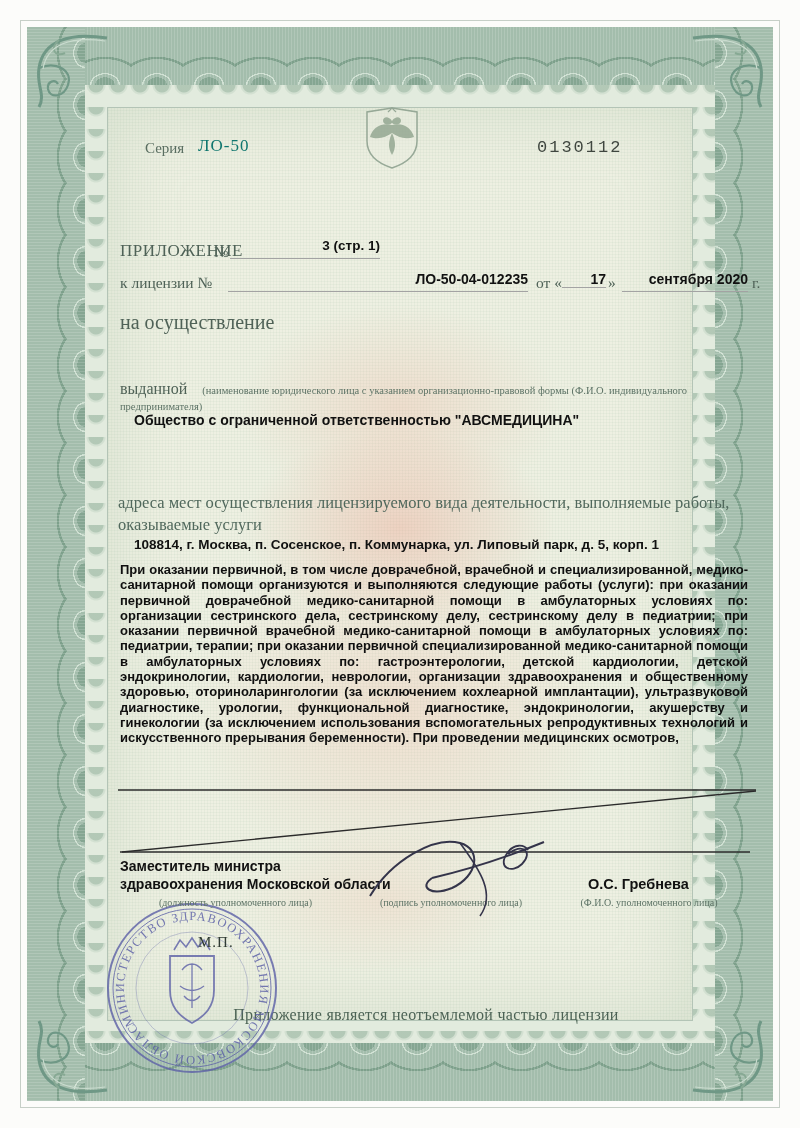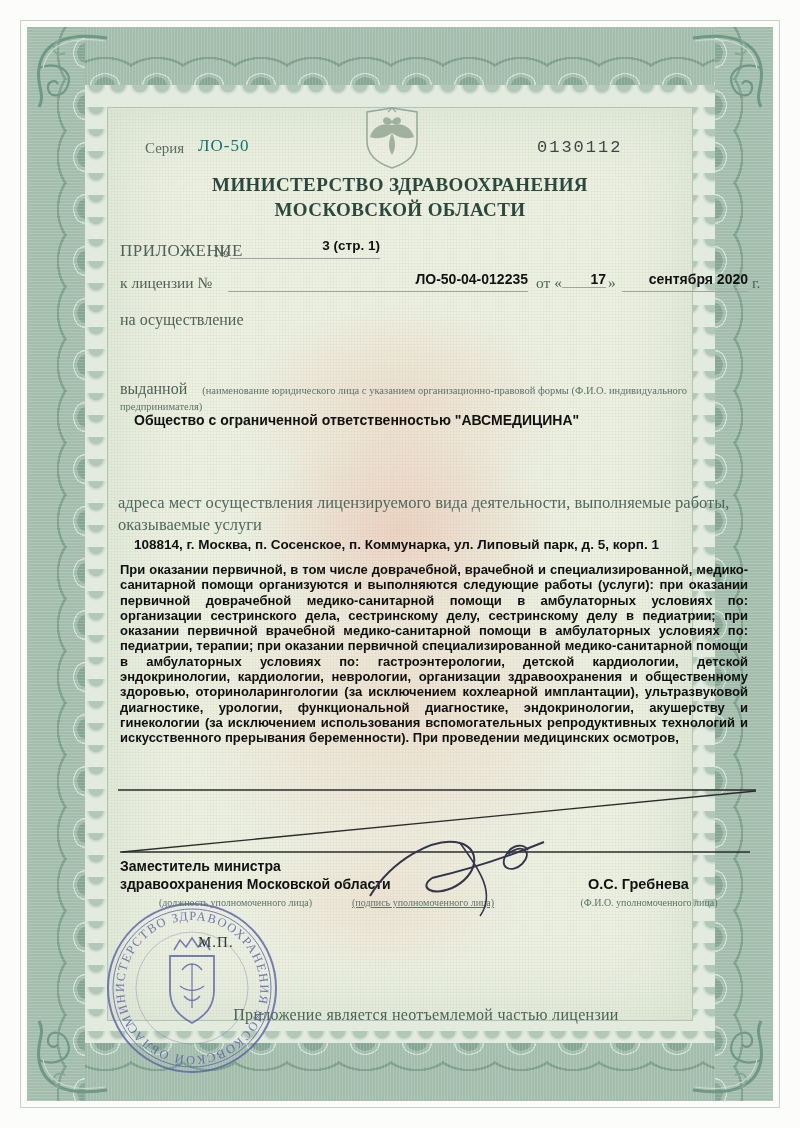--- a/index.html
+++ b/index.html
@@ -66,41 +66,41 @@
   .appendix-value { left:230px; top:238px; width:150px; font-size:13.5px; padding-bottom:5px; }
 
   .license-label { left:120px; top:274px; font-size:15.5px; }
   .license-value { left:228px; top:271px; width:300px; font-size:14px; padding-bottom:4px; }
   .from-label { left:536px; top:274px; font-size:15.5px; }
   .day-value { left:562px; top:271px; width:44px; font-size:14px; }
   .quote-close { left:608px; top:274px; font-size:15.5px; }
   .monthyear-value { left:622px; top:271px; width:126px; font-size:14px; padding-bottom:4px; }
   .year-suffix { left:752px; top:274px; font-size:15.5px; }
 
-  .activity-label { left:120px; top:311px; font-size:16px; }
+  .activity-label { left:120px; top:311px; font-size:20px; }
   .activity-text { left:134px; top:331px; width:614px; font-size:13.5px; line-height:18.5px; }
 
   .issued-block { left:120px; top:382px; width:630px; line-height:14px; }
   .issued-label { font-size:16px; color:#4f6257; margin-right:11px; }
   .issued-note { font-size:10.5px; color:#5d7366; }
   .organization { left:134px; top:412px; font-size:14px; }
 
   .addresses-label { left:118px; top:492px; width:634px; font-size:16.5px; line-height:21.5px; color:#50685c; }
   .address-value { left:134px; top:537px; font-size:13.5px; }
 
   .works-text { left:120px; top:562px; width:628px; font-size:13px; line-height:15.3px; text-align:justify; text-align-last:left; color:#0f0f0f; }
 
   .strike-svg { left:114px; top:783px; width:646px; height:76px; z-index:5; }
 
   .position-line1 { left:120px; top:858px; font-size:14px; }
   .position-line2 { left:120px; top:876px; font-size:14px; }
   .signatory-name { left:588px; top:876px; font-size:14.5px; }
   .signature-svg { left:362px; top:830px; width:190px; height:88px; z-index:6; }
   .note-position { left:128px; top:897px; width:215px; text-align:center; }
-  .note-signature { left:352px; top:897px; width:198px; text-align:left;text-decoration:underline; }
+  .note-signature { left:352px; top:897px; width:198px; text-align:center; }
   .note-name { left:548px; top:897px; width:202px; text-align:center; }
 
   .stamp { left:102px; top:898px; width:180px; height:180px; z-index:3; opacity:.82; }
   .mp-label { left:198px; top:934px; font-size:15px; color:#2f3a33; letter-spacing:1px; z-index:4; }
 
   .footer-text { left:0; top:1006px; width:100%; text-align:center; padding-left:52px; font-size:16px; color:#4c6355; letter-spacing:.3px; z-index:2; }
 </style>
 </head>
 <body>
 
@@ -144,24 +144,20 @@
   <div class="abs emblem">
     <svg viewBox="0 0 58 64" fill="none">
       <path d="M29 2 L54 6 V35 C54 49 44 57 29 62 C14 57 4 49 4 35 V6 Z" stroke="#8a9e8c" stroke-width="1.5" fill="rgba(235,238,226,.5)"></path>
       <path d="M29 15 c-3 -5 -9 -5 -9 0 c0 3 5 5 9 2 c4 3 9 1 9 -2 c0 -5 -6 -5 -9 0" fill="#95a893"></path>
       <path d="M29 19 C17 16 9 23 7 31 C16 34 23 31 29 27 C35 31 42 34 51 31 C49 23 41 16 29 19" fill="#95a893"></path>
       <path d="M29 27 c-4 9 -4 15 0 22 c4 -7 4 -13 0 -22" fill="#95a893"></path>
       <path d="M25 6 l4 -4 4 4" stroke="#8a9e8c" stroke-width="1.2"></path>
     </svg>
   </div>
   <div class="abs serial-number">0130112</div>
-  <div class="abs ministry">
-    <div>МИНИСТЕРСТВО ЗДРАВООХРАНЕНИЯ</div>
-    <div>МОСКОВСКОЙ ОБЛАСТИ</div>
-  </div>
 
   <div class="abs lbl appendix-label">ПРИЛОЖЕНИЕ</div>
   <div class="abs lbl appendix-no">№</div>
   <div class="abs val uline appendix-value">3 (стр. 1)</div>
 
   <div class="abs lbl license-label">к лицензии №</div>
   <div class="abs val uline license-value">ЛО-50-04-012235</div>
   <div class="abs lbl from-label">от «</div>
   <div class="abs val uline day-value">17</div>
   <div class="abs lbl quote-close">»</div>

